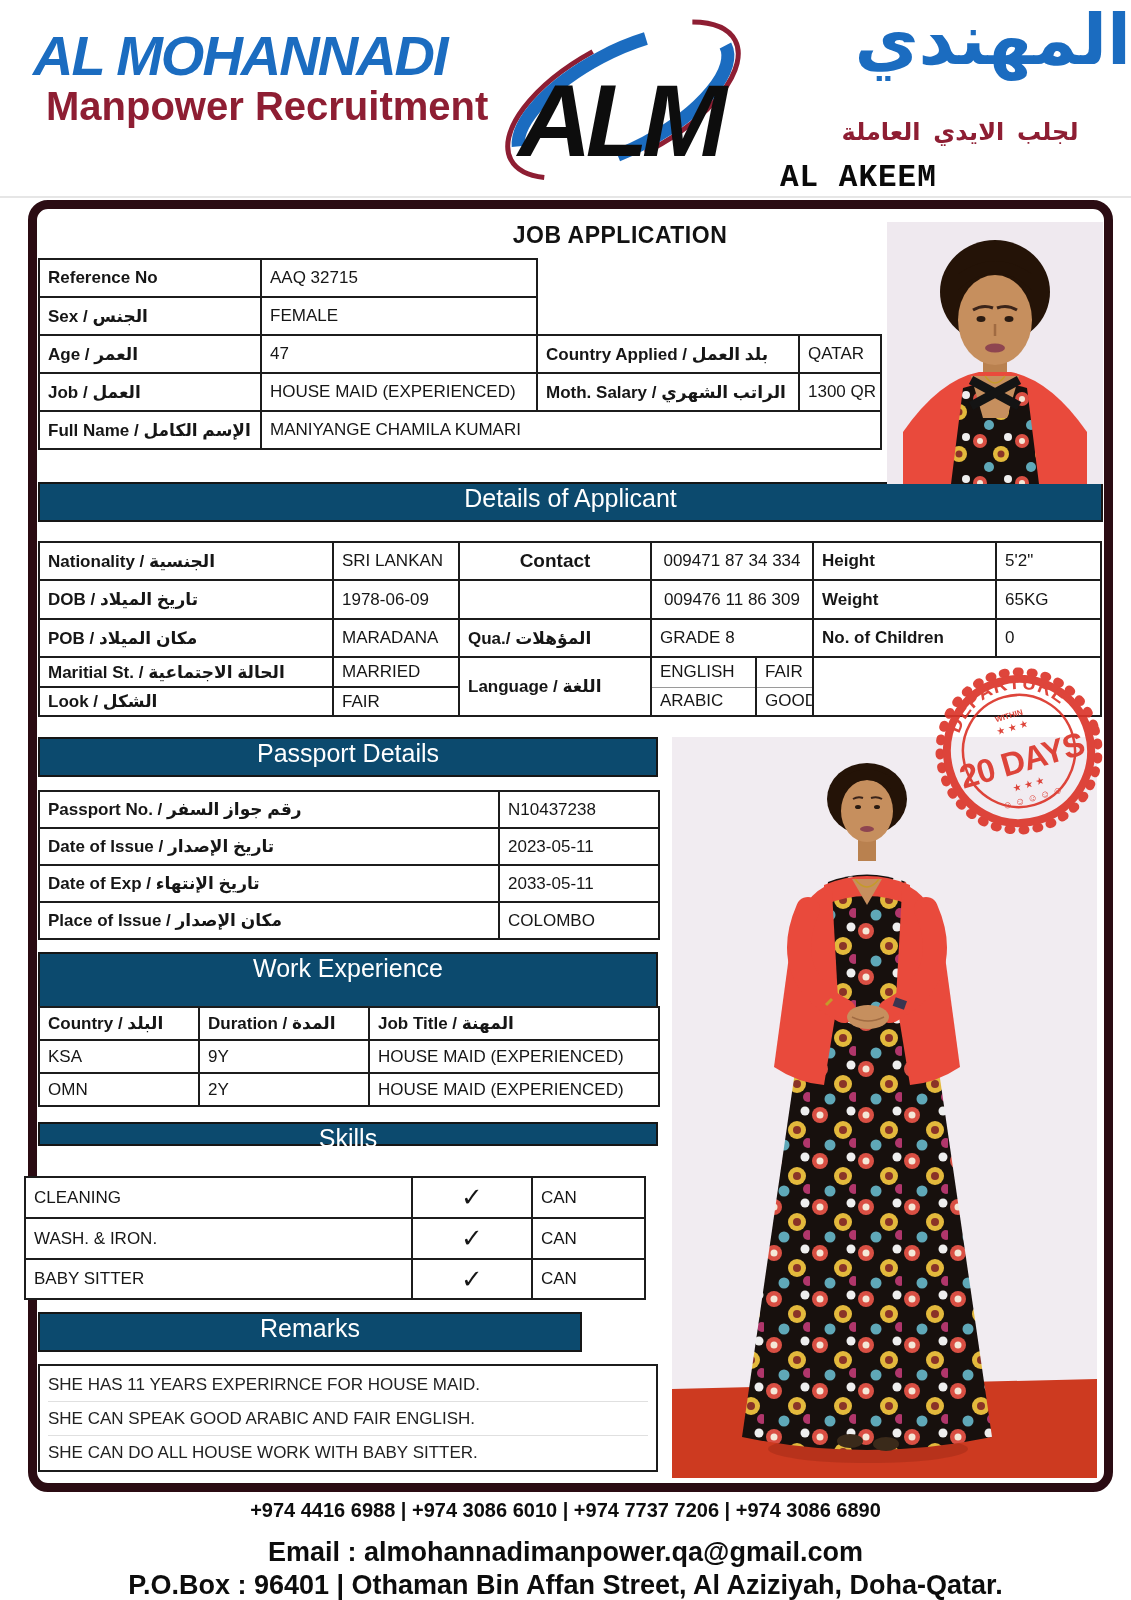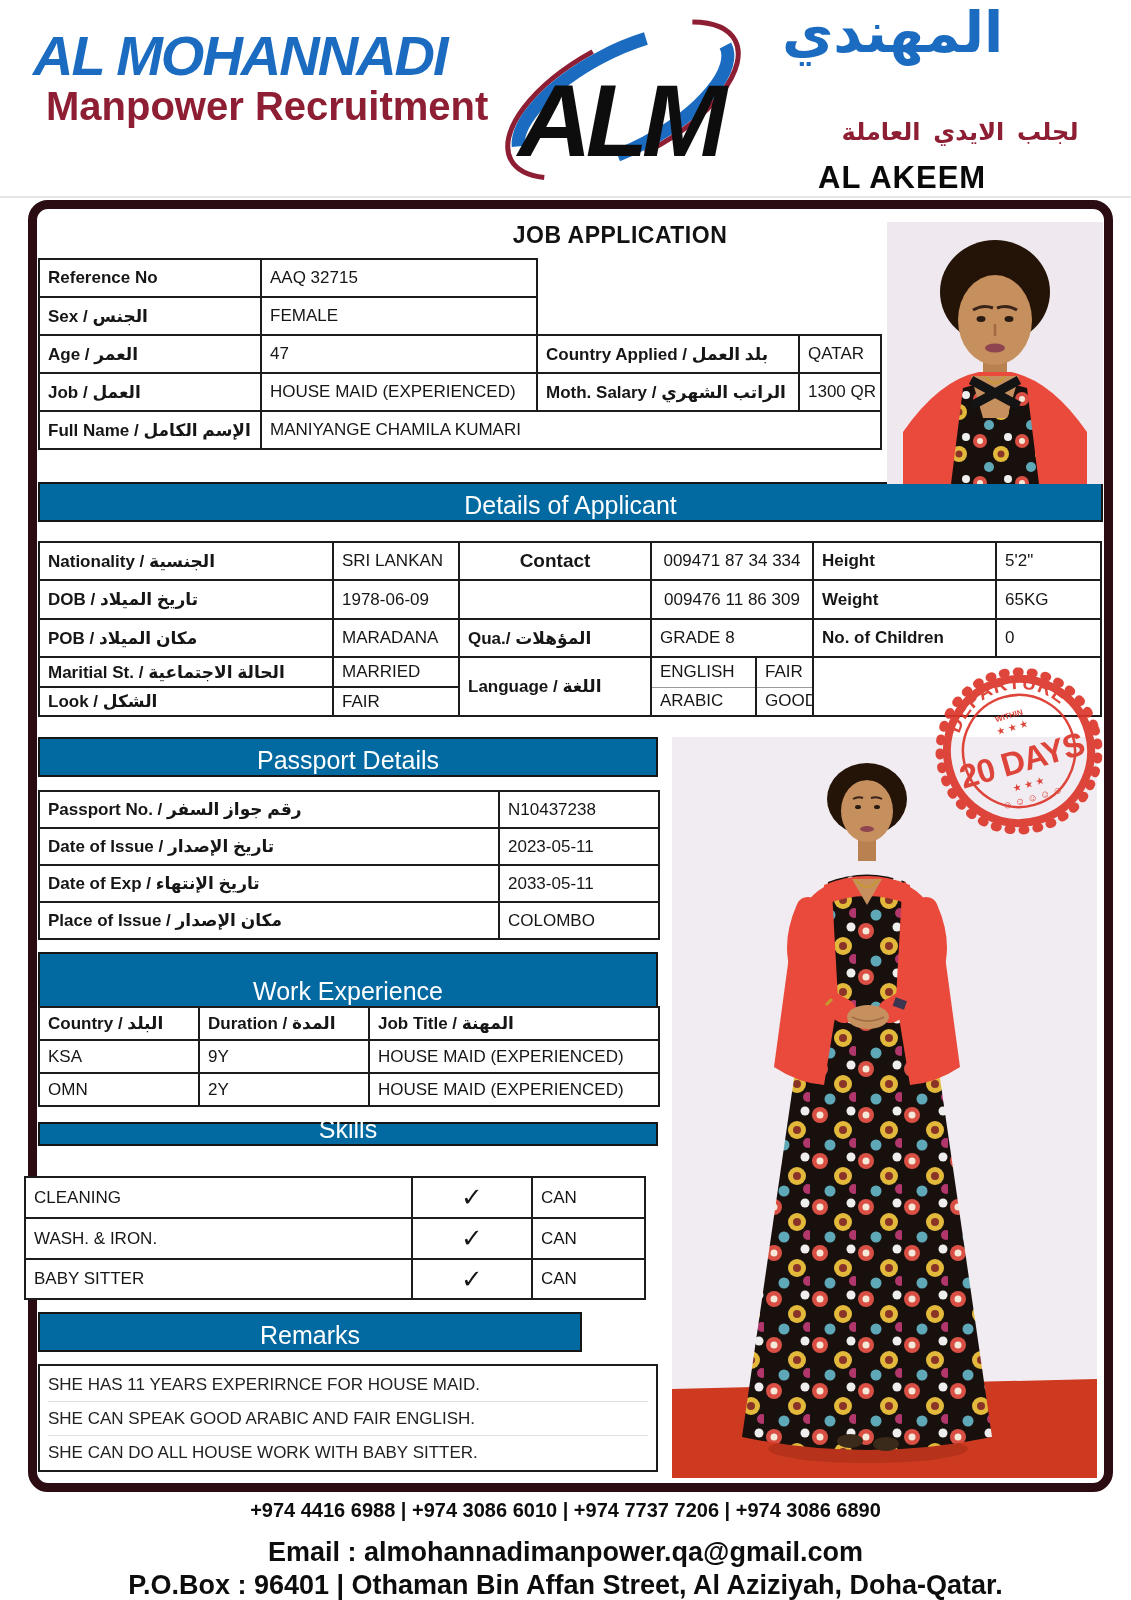--- a/index.html
+++ b/index.html
@@ -9,48 +9,48 @@
     font-family:"Liberation Sans","DejaVu Sans",sans-serif;
     -webkit-font-smoothing:antialiased;
   }
   .abs{position:absolute}
 
   
   .brand-en{position:absolute;left:33px;top:28px;font-size:56px;line-height:1;
     font-weight:800;font-style:italic;color:#1b6cc0;letter-spacing:-2px;white-space:nowrap}
   .brand-en-sub{position:absolute;left:46px;top:86px;font-size:40px;line-height:1;
     font-weight:700;color:#8e1e33;white-space:nowrap}
-  .brand-ar{position:absolute;left:782px;top:2px;width:349px;font-size:56px;line-height:1.1;
-    font-weight:700;color:#1b6cc0;text-align:left;direction:rtl;white-space:nowrap}
+  .brand-ar{position:absolute;left:782px;top:2px;width:349px;font-size:70px;line-height:1.1;
+    font-weight:700;color:#1b6cc0;text-align:right;direction:rtl;white-space:nowrap}
   .brand-ar-sub{position:absolute;left:795px;top:118px;width:330px;font-size:24px;
     font-weight:700;color:#8e1e33;text-align:center;direction:rtl;word-spacing:6px;white-space:nowrap}
-  .partner{position:absolute;left:818px;top:160px;font-size:31px;font-weight:700;
-    font-family:Liberation Sans, sans-serif;color:#0a0a0a;letter-spacing:1px}
+  .partner{position:absolute;left:780px;top:160px;font-size:31px;font-weight:700;
+    font-family:Liberation Mono, monospace;color:#0a0a0a;letter-spacing:1px}
   .hdr-rule{position:absolute;left:0;top:196px;width:1131px;height:2px;background:#e6e6e6}
 
   
   .card{position:absolute;left:28px;top:200px;width:1085px;height:1292px;
     border:9px solid #2b0c13;border-radius:20px;background:#ffffff;box-sizing:border-box}
 
   .jobtitle{position:absolute;left:400px;top:222px;width:440px;text-align:center;
     font-size:23px;font-weight:800;color:#121212;letter-spacing:.5px}
 
   
   .frm{position:absolute;border-collapse:collapse;table-layout:fixed;background:transparent}
   .frm td{border:2px solid #1c1c1c;padding:0 8px;font-size:17px;color:#161616;
     white-space:nowrap;overflow:hidden;background:#fff;vertical-align:middle}
   .lb{font-weight:700}
   .nb{border:none !important;background:transparent !important}
   .ctr{text-align:center}
   .bbl{border-bottom:1px solid #9a9a9a !important}
   .btl{border-top:1px solid #9a9a9a !important}
 
   
-  .gbar{position:absolute;background:#0369a1;border:2px solid #161616;color:#fff;
-    display:flex;align-items:flex-end;justify-content:center;font-size:25px;box-sizing:border-box}
+  .gbar{position:absolute;background:#0c4a6e;border:2px solid #161616;color:#fff;
+    display:flex;align-items:flex-start;justify-content:center;font-size:25px;box-sizing:border-box}
 
   
   .remarks{position:absolute;left:38px;top:1364px;width:620px;height:108px;
     border:2px solid #1c1c1c;box-sizing:border-box;background:#fff;padding:2px 8px}
   .remarks div{font-size:17px;line-height:33px;color:#222;border-bottom:1px solid #e0e0e0;white-space:nowrap}
   .remarks div:last-child{border-bottom:none}
 
   
   .ph{position:absolute;overflow:hidden;z-index:2}
 

